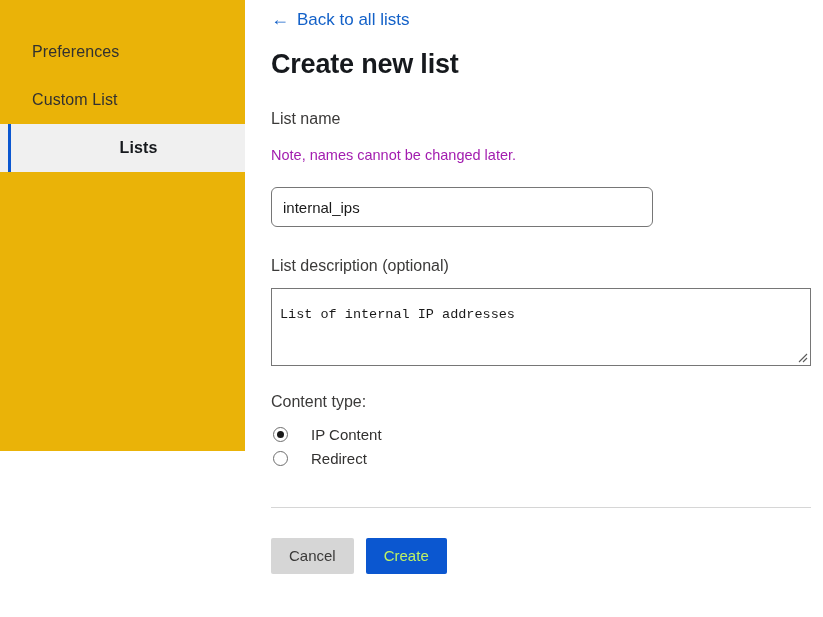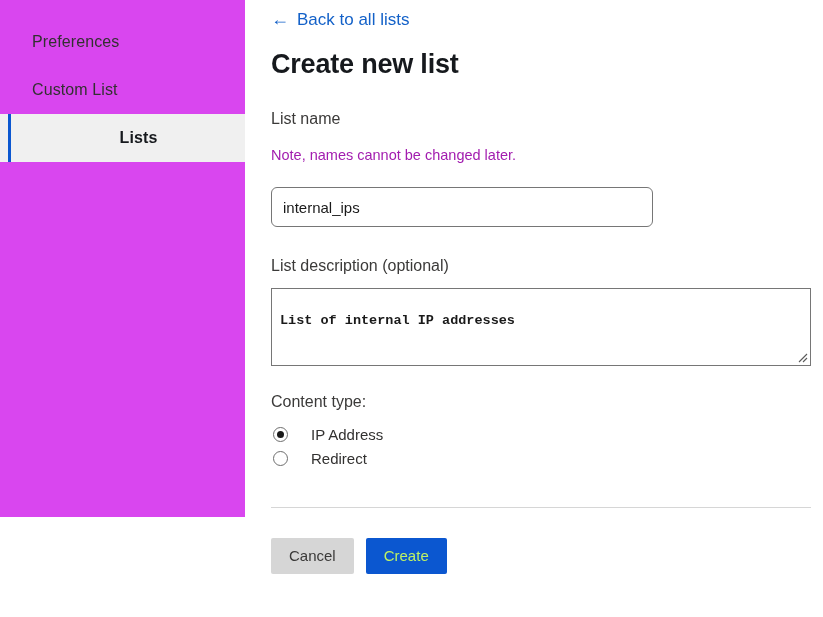--- a/index.html
+++ b/index.html
@@ -19,23 +19,23 @@
     width: 823px;
     height: 617px;
   }
 
   
   .sidebar {
     position: absolute;
     left: 0;
     top: 0;
     width: 245px;
-    height: 517px;
-    background: #d946ef;
-    padding-top: 18px;
+    height: 451px;
+    background: #eab308;
+    padding-top: 28px;
     box-sizing: border-box;
   }
   .nav-item {
     position: relative;
     height: 48px;
     display: flex;
     align-items: center;
     padding-left: 32px;
     font-size: 16px;
     color: #323130;
@@ -131,30 +131,29 @@
     width: 540px;
     margin-top: 11px;
   }
   .desc-textarea {
     display: block;
     width: 540px;
     height: 78px;
     box-sizing: border-box;
     border: 1px solid #767676;
     border-radius: 0;
-    padding: 22px 8px;
+    padding: 16px 8px;
     font-family: "Liberation Mono", monospace;
     font-size: 13.5px;
     line-height: 1.45;
     color: #1a1a1a;
     background: #ffffff;
     outline: none;
     resize: none;
     overflow: hidden;
-    font-weight: bold;
   }
   .resize-grip {
     position: absolute;
     right: 3px;
     bottom: 3px;
     width: 12px;
     height: 12px;
     pointer-events: none;
   }
 
@@ -279,21 +278,21 @@
           <line x1="11" y1="7" x2="7" y2="11" stroke="#5a5a5a" stroke-width="1.1"></line>
         </svg>
       </div>
     </div>
 
     
     <div class="content-type-label">Content type:</div>
     <div class="radio-group">
       <div class="radio-row selected">
         <span class="radio-mark"></span>
-        <span class="radio-text">IP Address</span>
+        <span class="radio-text">IP Content</span>
       </div>
       <div class="radio-row">
         <span class="radio-mark"></span>
         <span class="radio-text">Redirect</span>
       </div>
     </div>
 
     <div class="divider"></div>
 
     <div class="actions">

